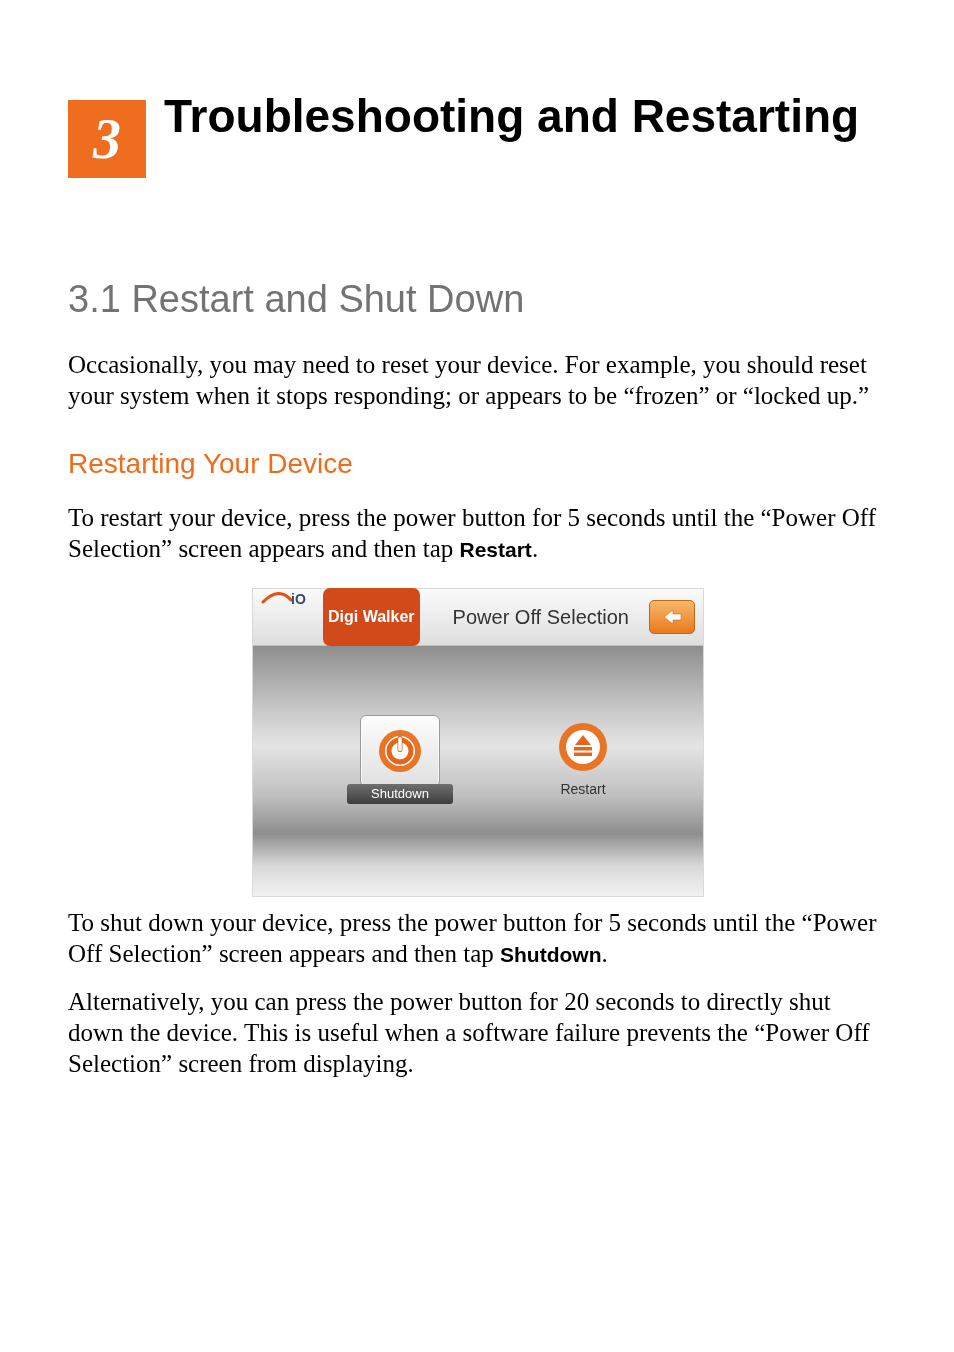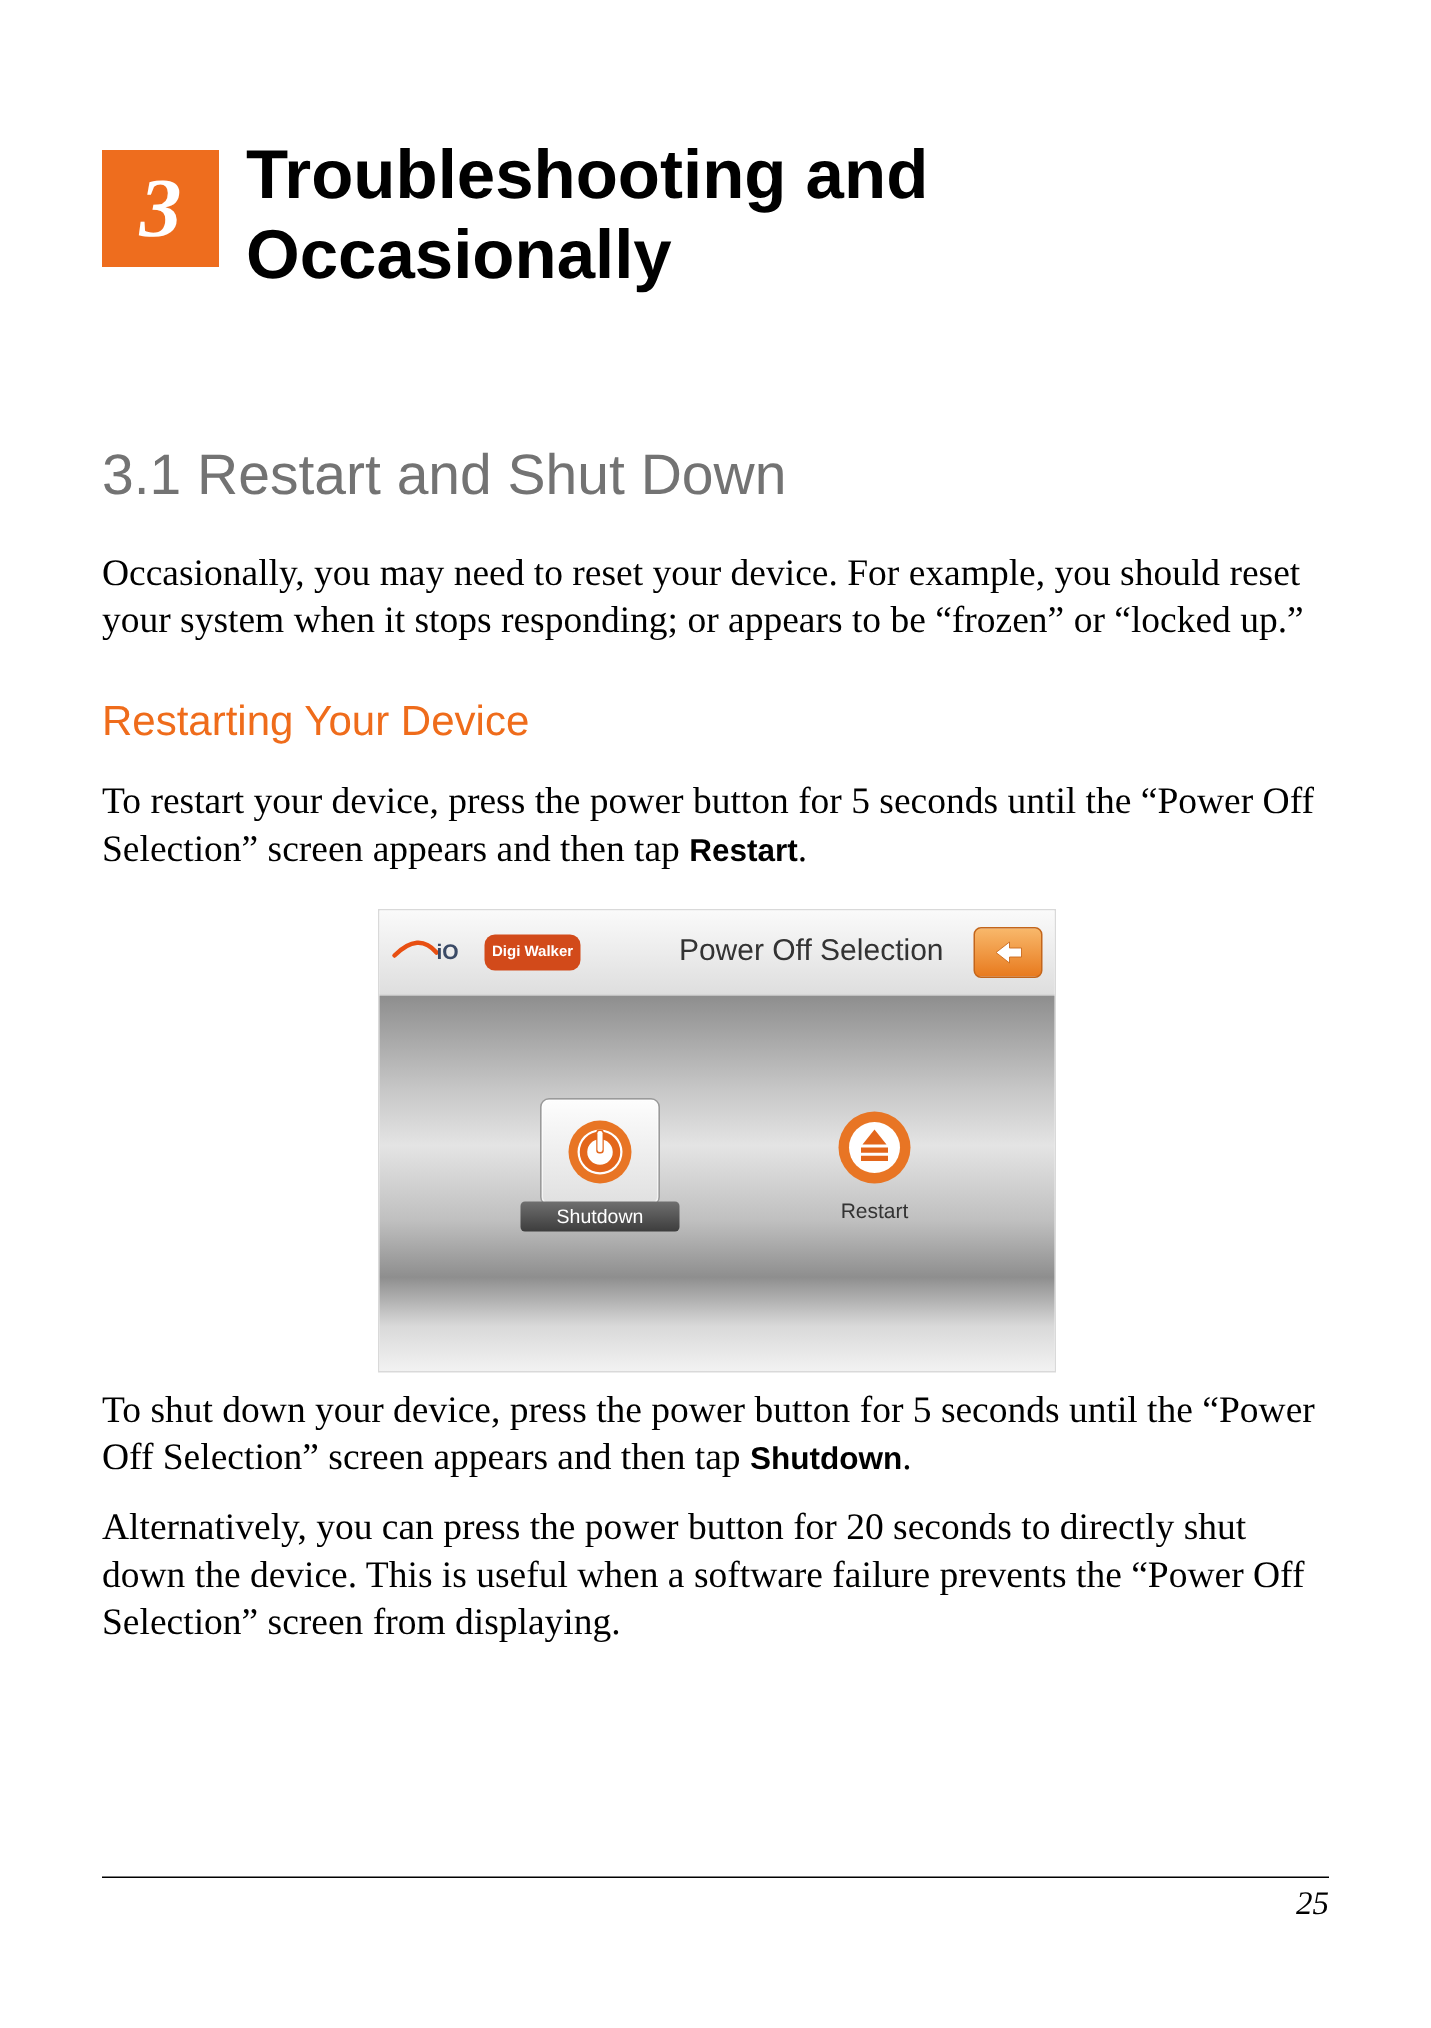--- a/index.html
+++ b/index.html
@@ -100,23 +100,23 @@
     align-items: flex-start;
     gap: 2px;
   }
   .device-logo-swoosh {
     width: 60px;
     height: 20px;
   }
   .device-logo-badge {
     background: #d24a1a;
     color: #ffffff;
-    font-size: 10px;
-    font-weight: bold;
-    padding: 6px 5px;
+    font-size: 16px;
+    font-weight: bold;
+    padding: 19px 5px;
     border-radius: 7px;
     line-height: 1.2;
   }
   .device-title {
     flex: 1;
     text-align: right;
     font-size: 20px;
     color: #333333;
     padding-right: 20px;
   }
@@ -196,21 +196,21 @@
 </style>
 </head>
 <body>
 
 <div class="page">
 
   <div class="chapter-head">
     <div class="chapter-num-box">
       <span class="chapter-num">3</span>
     </div>
-    <div class="chapter-title">Troubleshooting and Occasionally</div>
+    <div class="chapter-title">Troubleshooting and Restarting</div>
   </div>
 
   <h2 class="h1">3.1   Restart and Shut Down</h2>
   <p class="body">Occasionally, you may need to reset your device. For example, you should reset your system when it stops responding; or appears to be “frozen” or “locked up.”</p>
 
   <h3 class="h2">Restarting Your Device</h3>
   <p class="body">
     <span>To restart your device, press the power button for 5 seconds until the “Power Off Selection” screen appears and then tap </span><b>Restart</b><span>.</span>
   </p>
 
@@ -261,18 +261,14 @@
 
       </div>
     </div>
   </div>
 
   <p class="body">
     <span>To shut down your device, press the power button for 5 seconds until the “Power Off Selection” screen appears and then tap </span><b>Shutdown</b><span>.</span>
   </p>
   <p class="body">Alternatively, you can press the power button for 20 seconds to directly shut down the device. This is useful when a software failure prevents the “Power Off Selection” screen from displaying.</p>
 
-  <div class="footer">
-    <hr class="footer-rule">
-    <div class="page-number">25</div>
-  </div>
 
 </div>
 
 </body></html>

